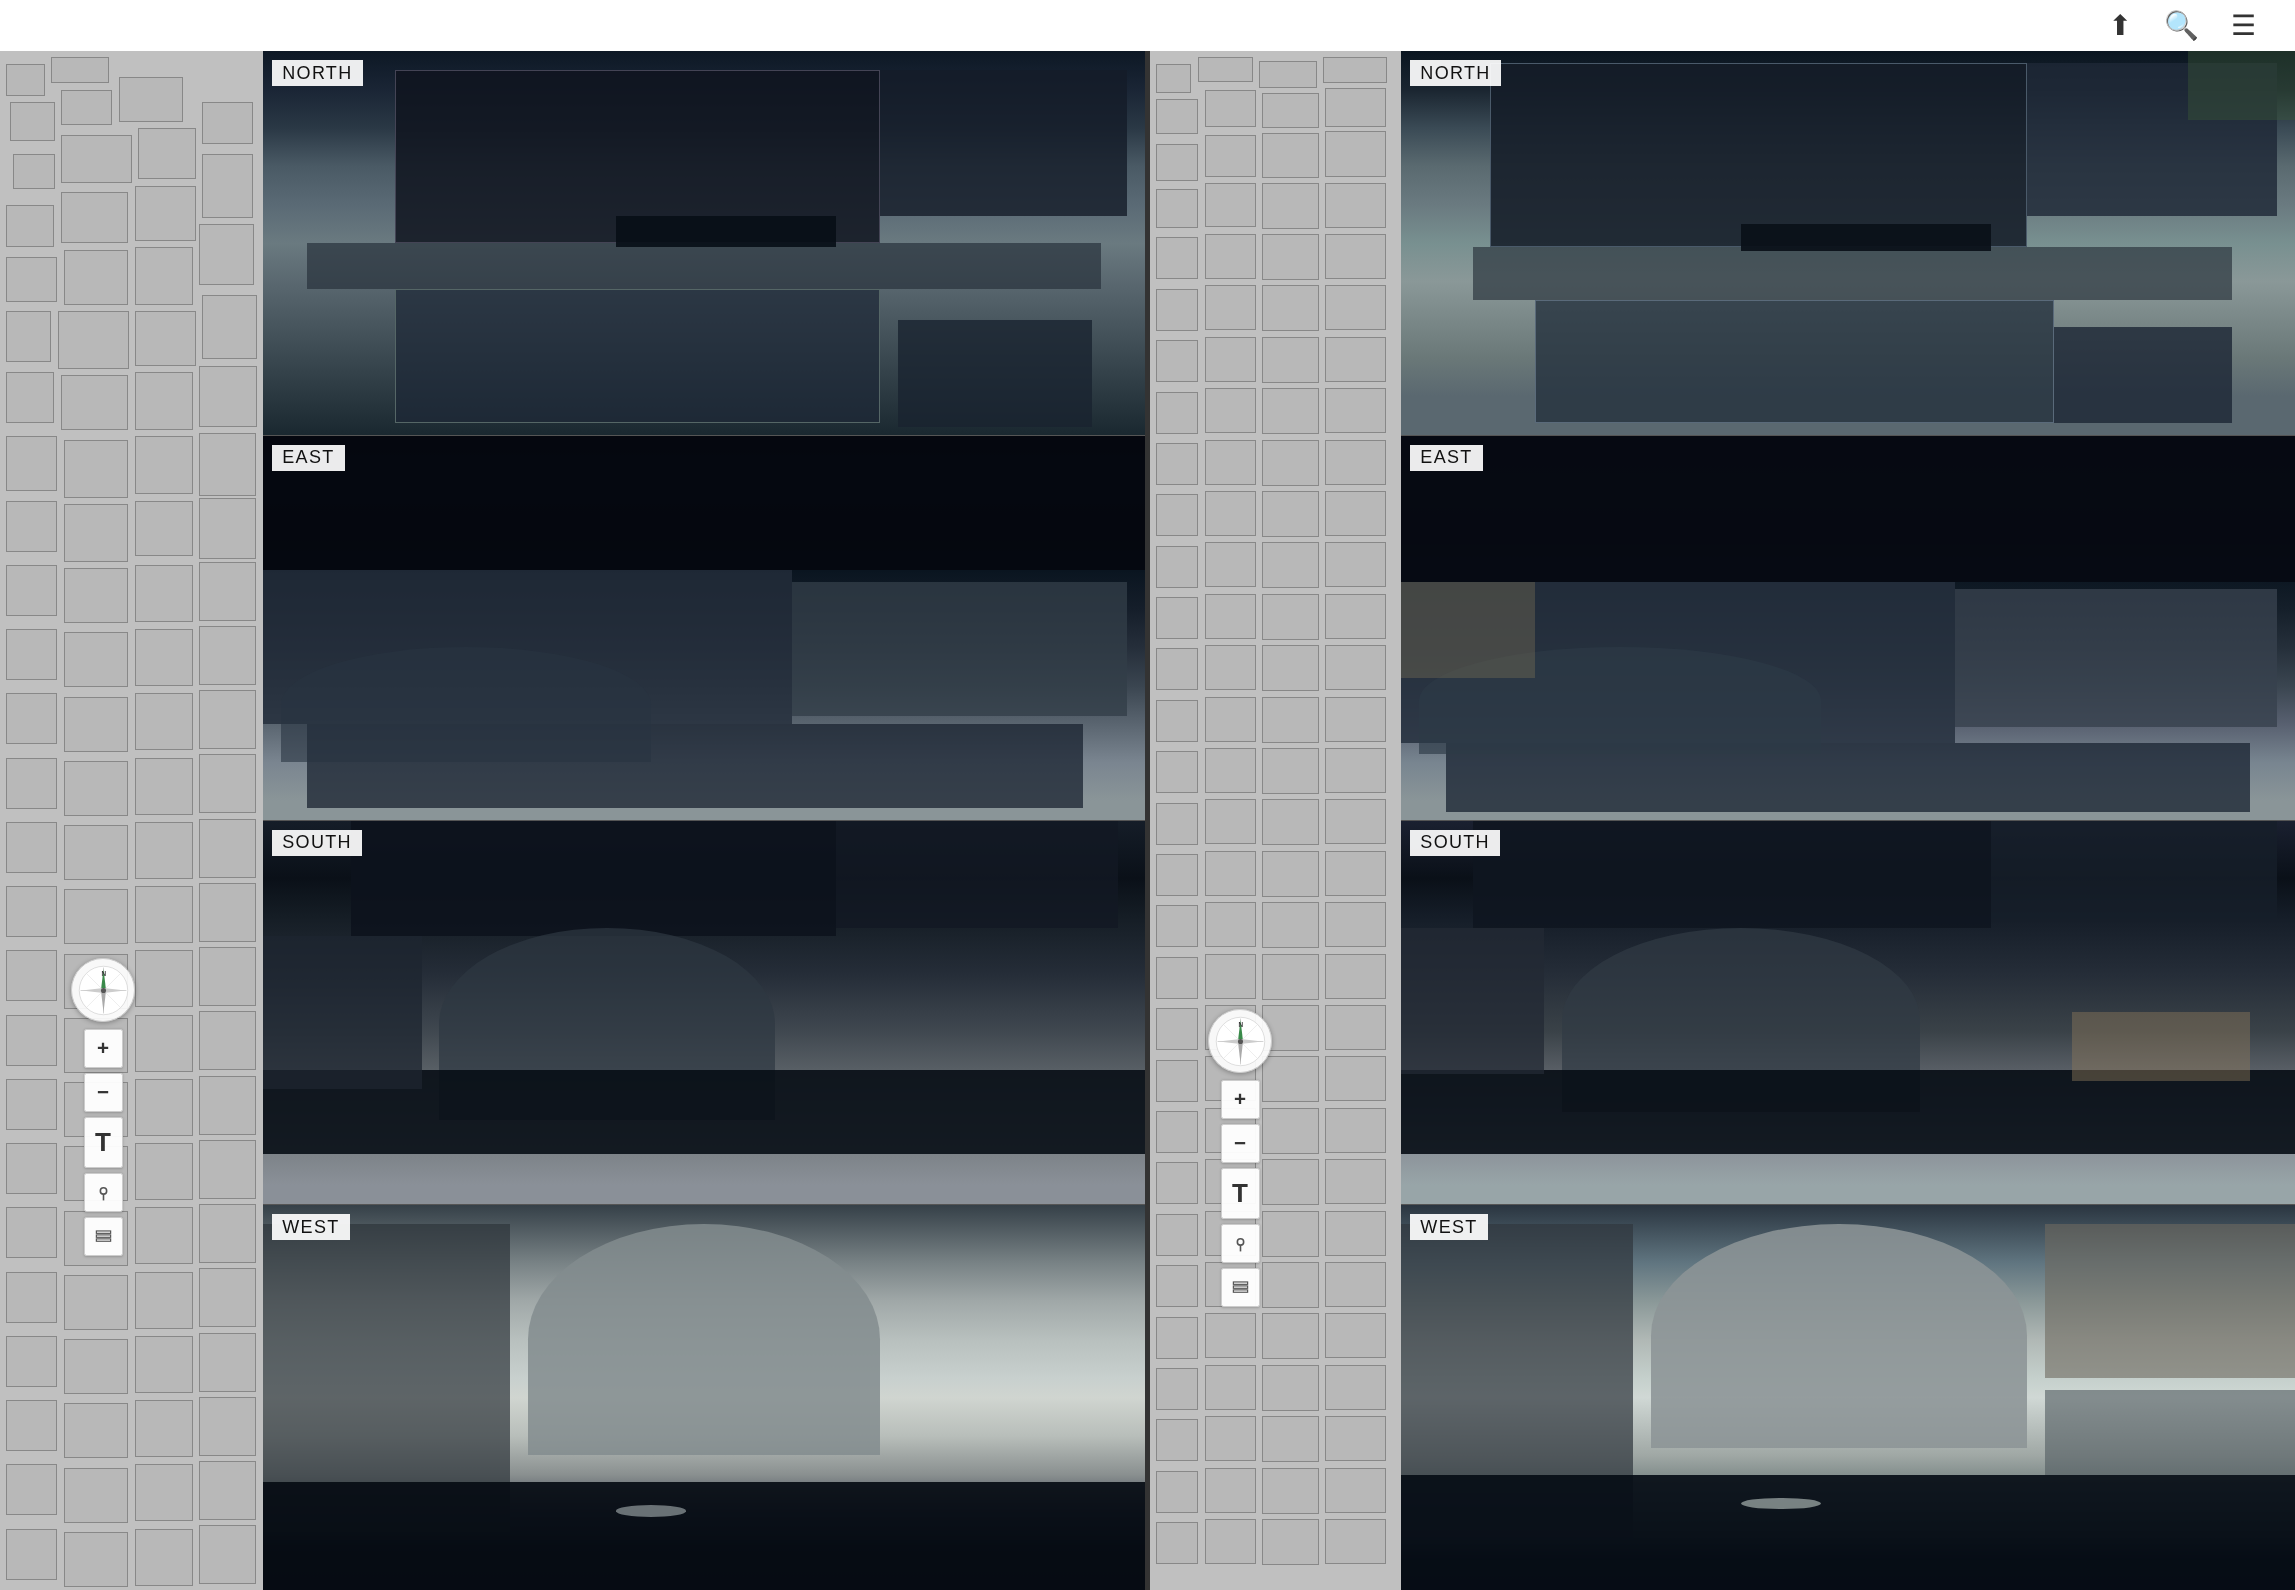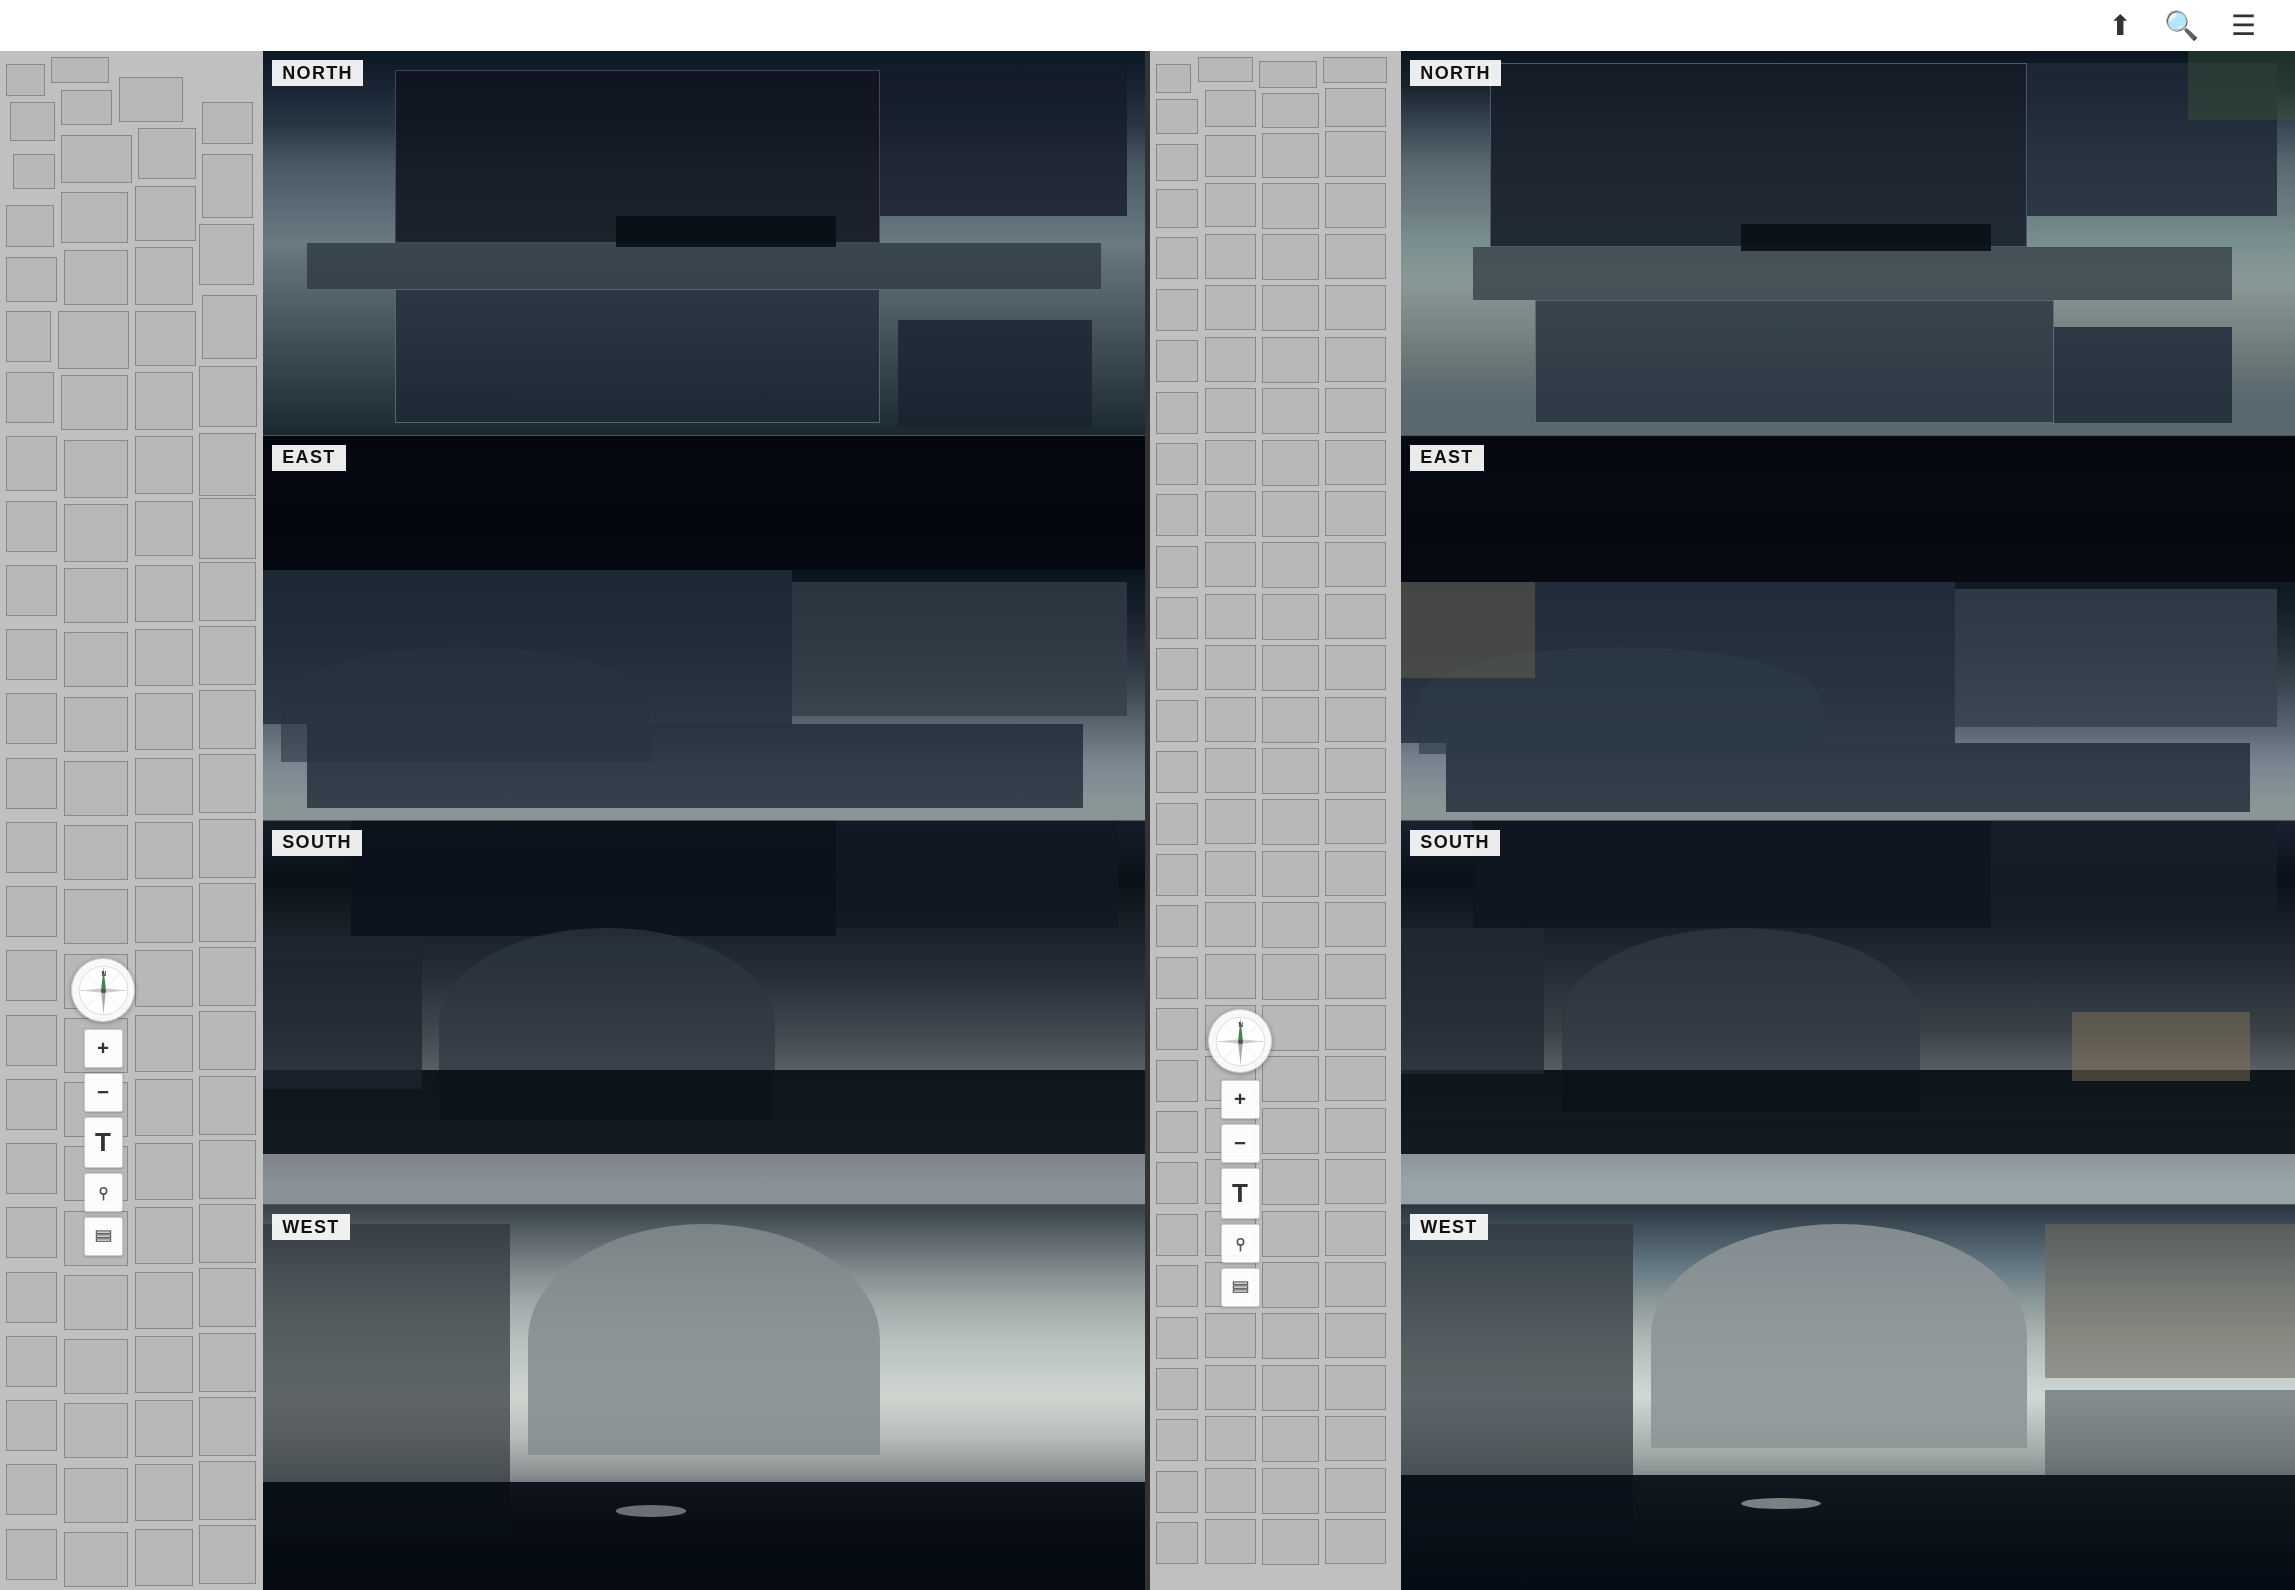--- a/index.html
+++ b/index.html
@@ -52,21 +52,21 @@
       border-bottom: none;
     }
 
     .direction-badge {
       position: absolute;
       top: 9px;
       left: 9px;
       background: rgba(255,255,255,0.92);
       color: #111;
       font-size: 18px;
-      font-weight: bold;
+      font-weight: normal;
       padding: 2.6px 10.3px;
       letter-spacing: 1.3px;
       z-index: 10;
       font-family: Arial, sans-serif;
     }
 
     
     .compass-widget {
       position: absolute;
       z-index: 20;

